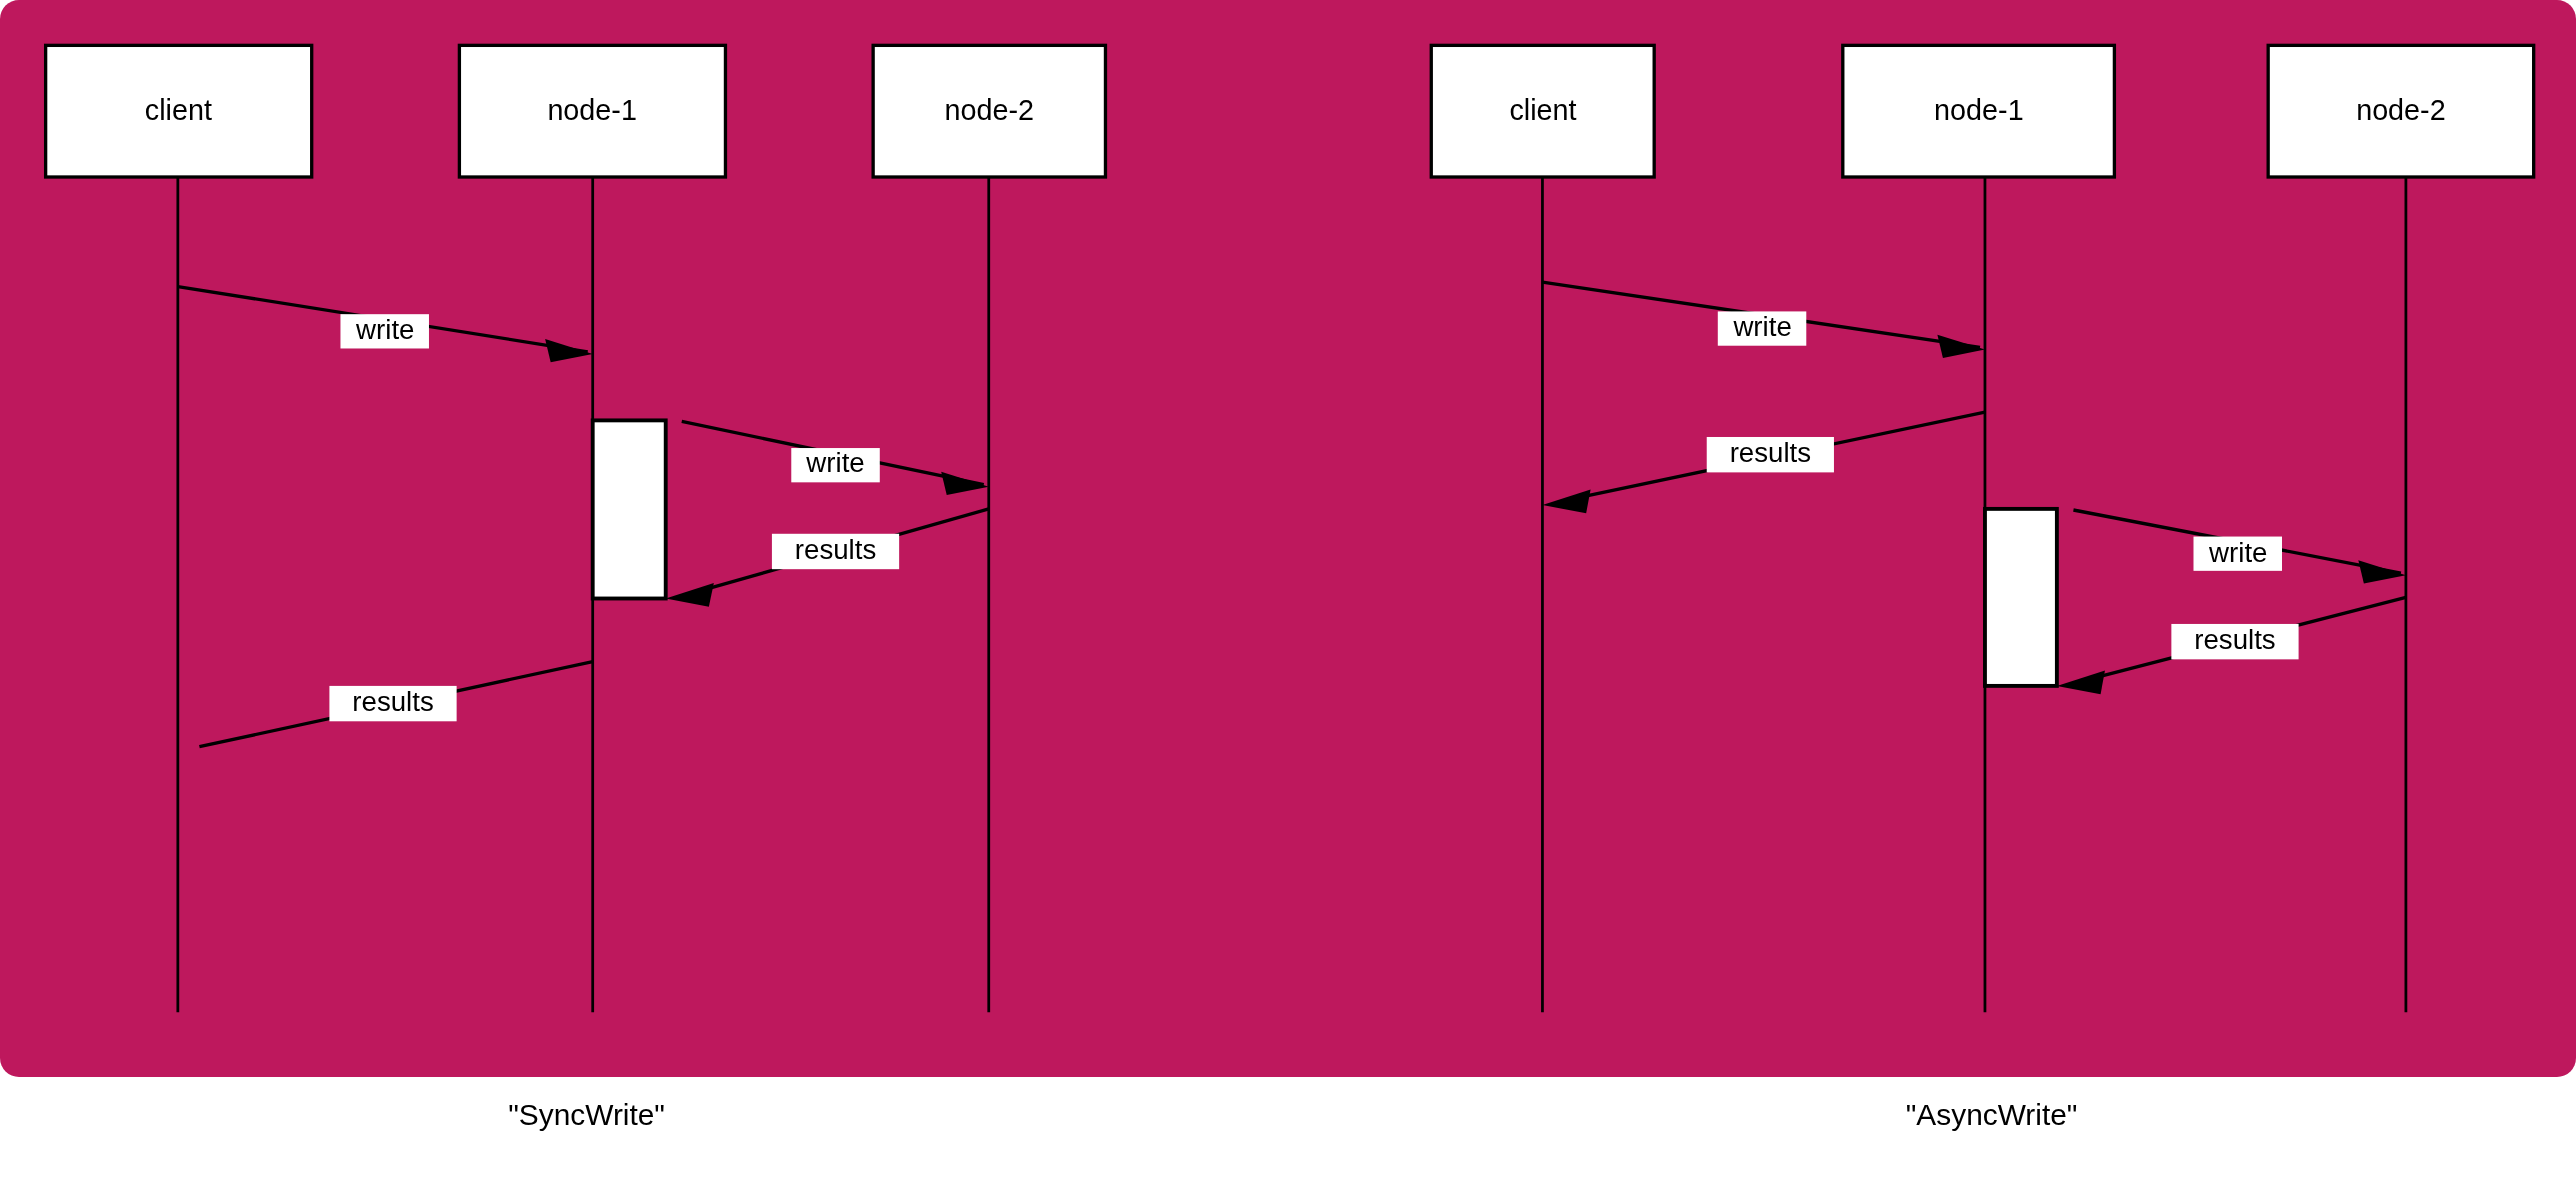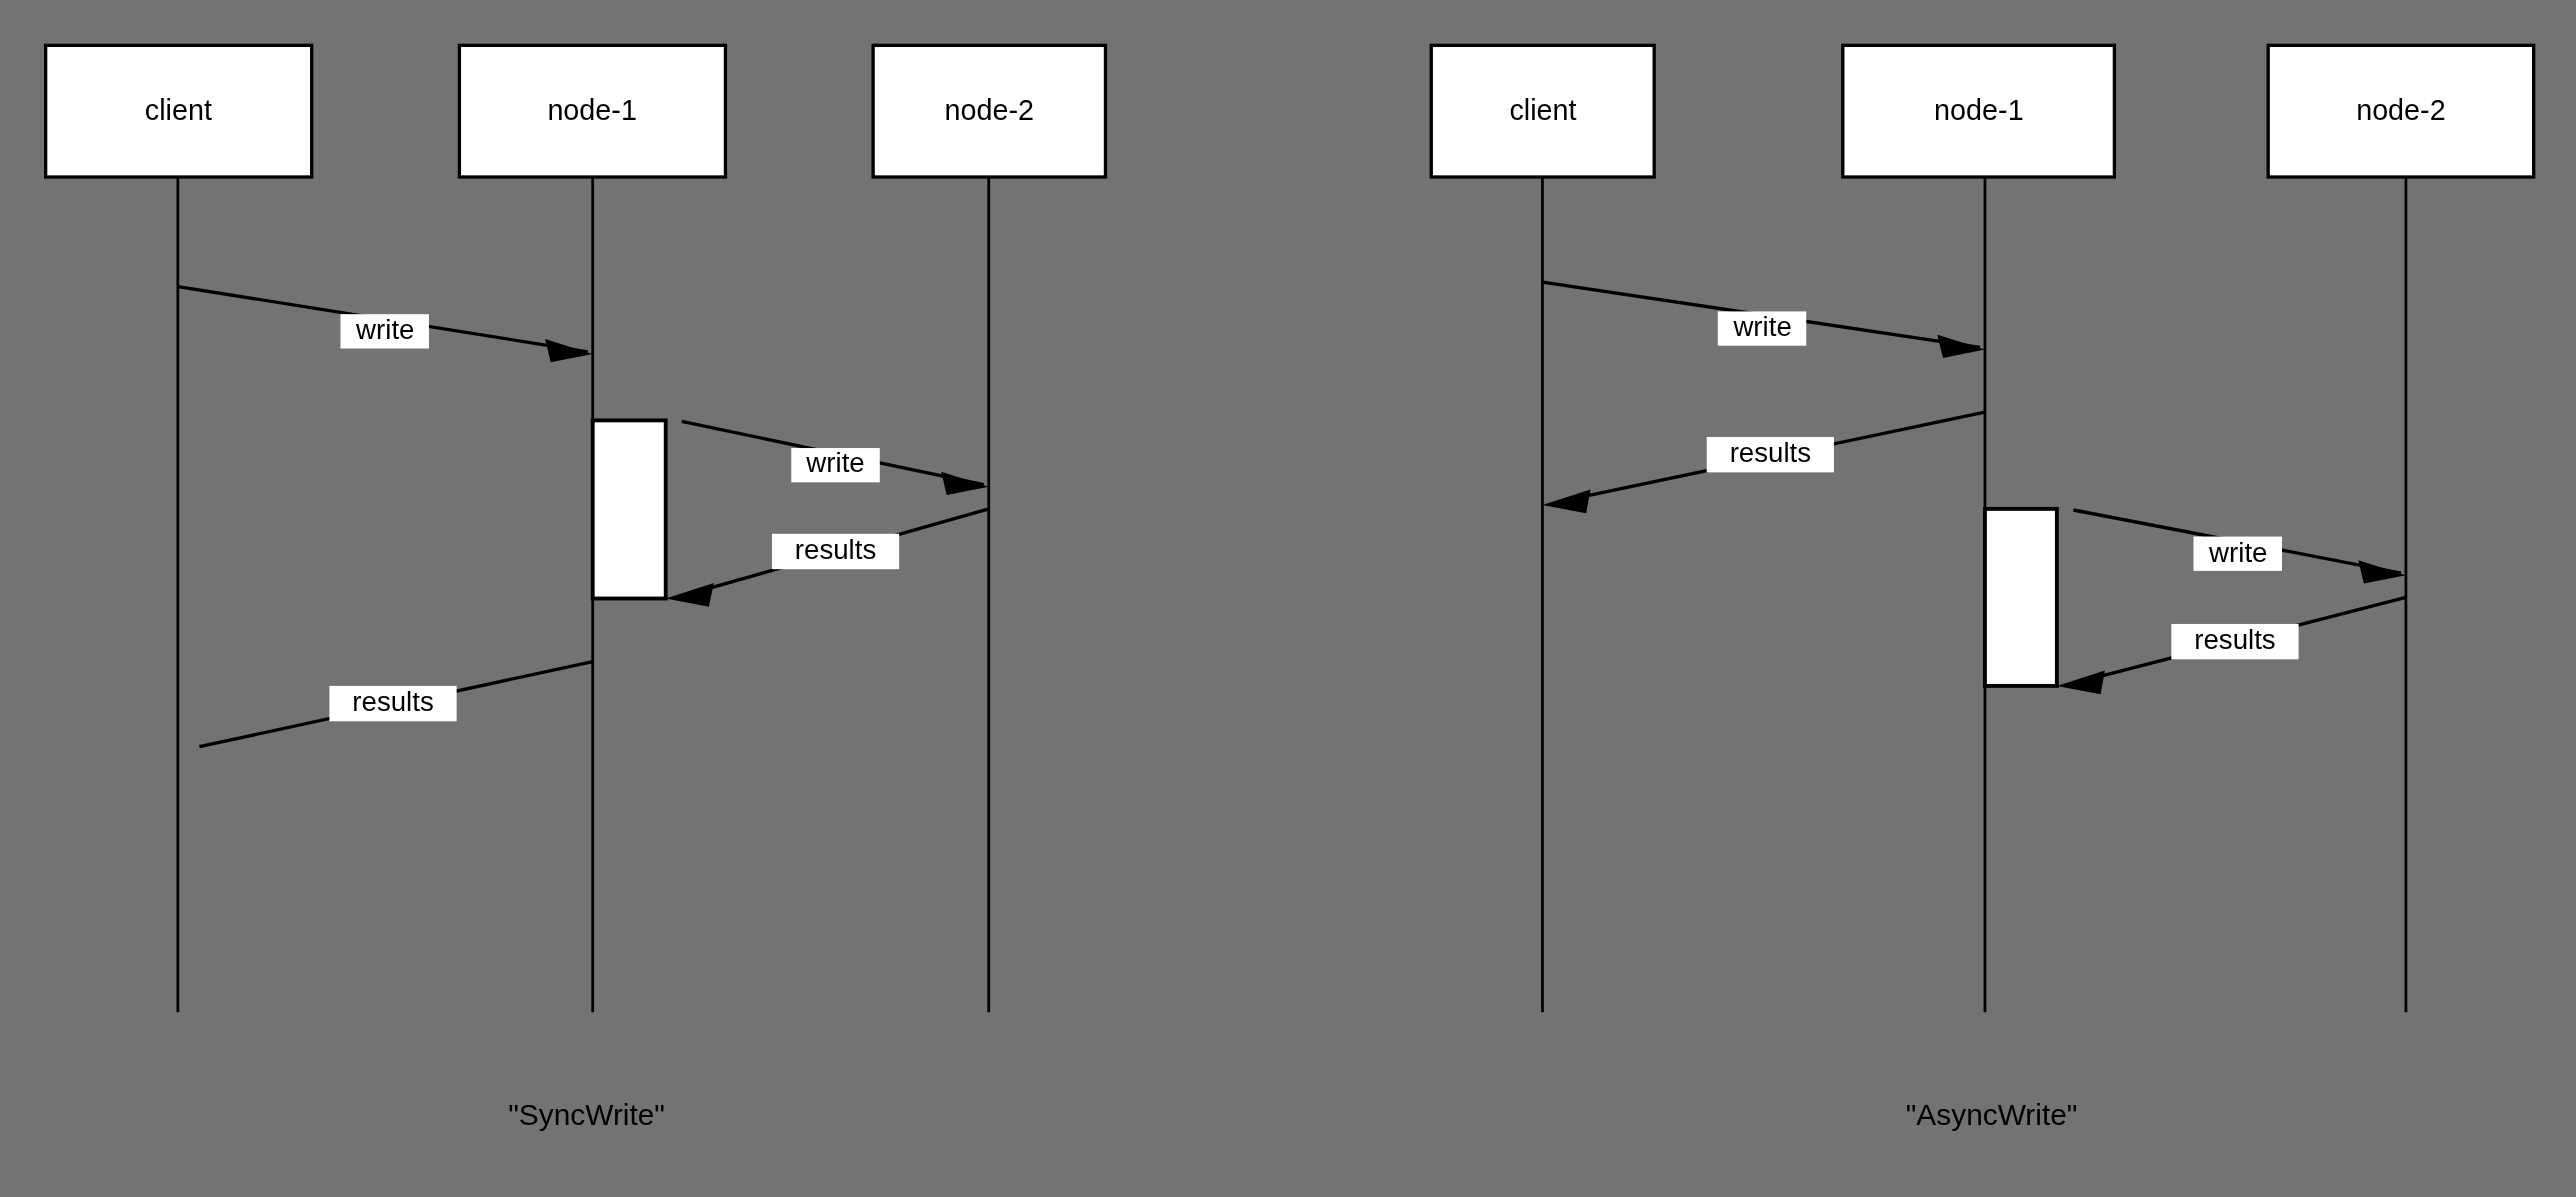--- a/index.html
+++ b/index.html
@@ -9,22 +9,23 @@
   }
   body {
     width: 2576px;
     height: 1197px;
     font-family: "Liberation Sans", sans-serif;
     overflow: hidden;
   }
   #canvas {
     position: relative;
     width: 2576px;
-    height: 1197px;
-    background: #737373;
+    height: 1077px;
+    background: #be185d;
+    border-radius: 19px;
   }
   svg.diagram-svg {
     position: absolute;
     top: 0;
     left: 0;
     width: 2576px;
     height: 1197px;
   }
   .participant-box {
     fill: #ffffff;

